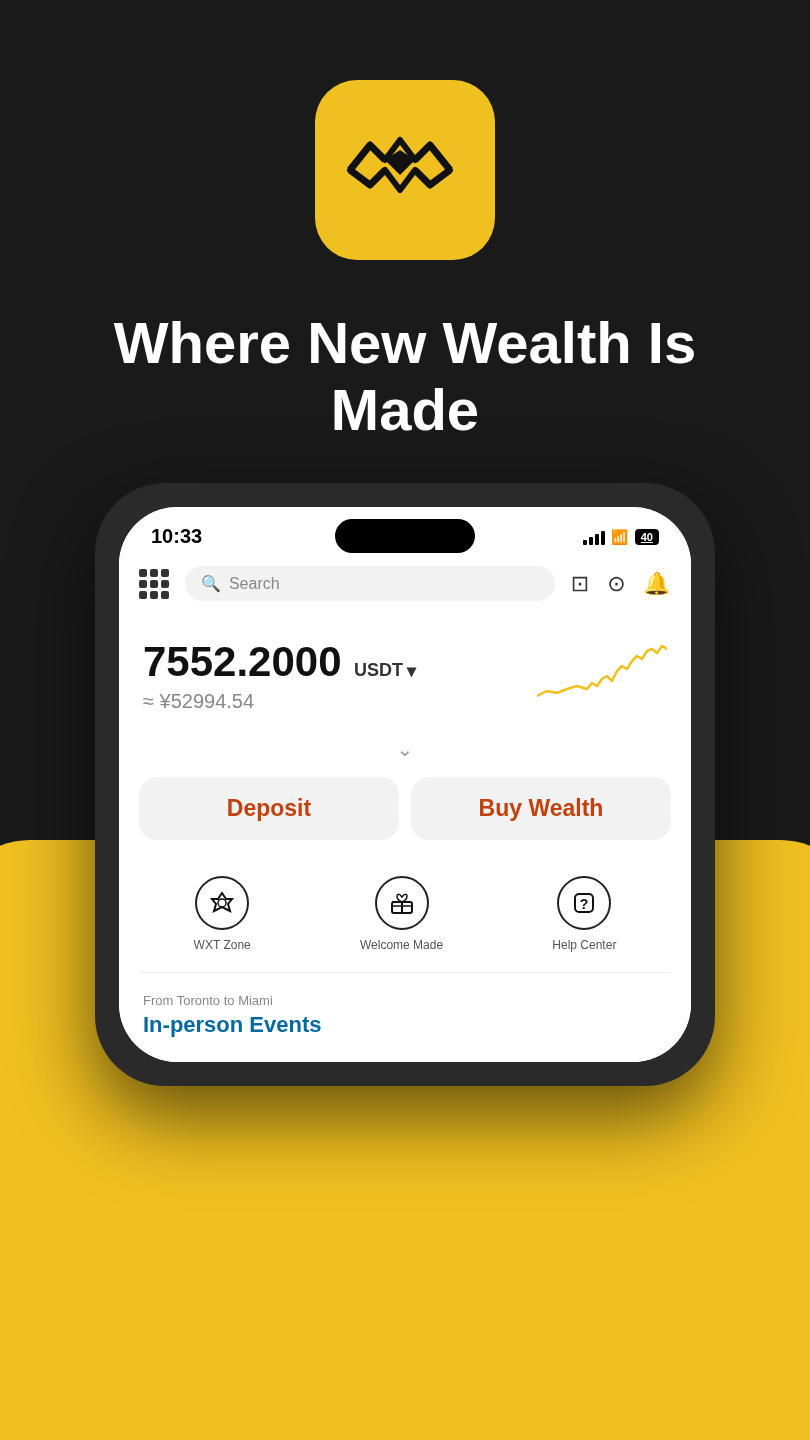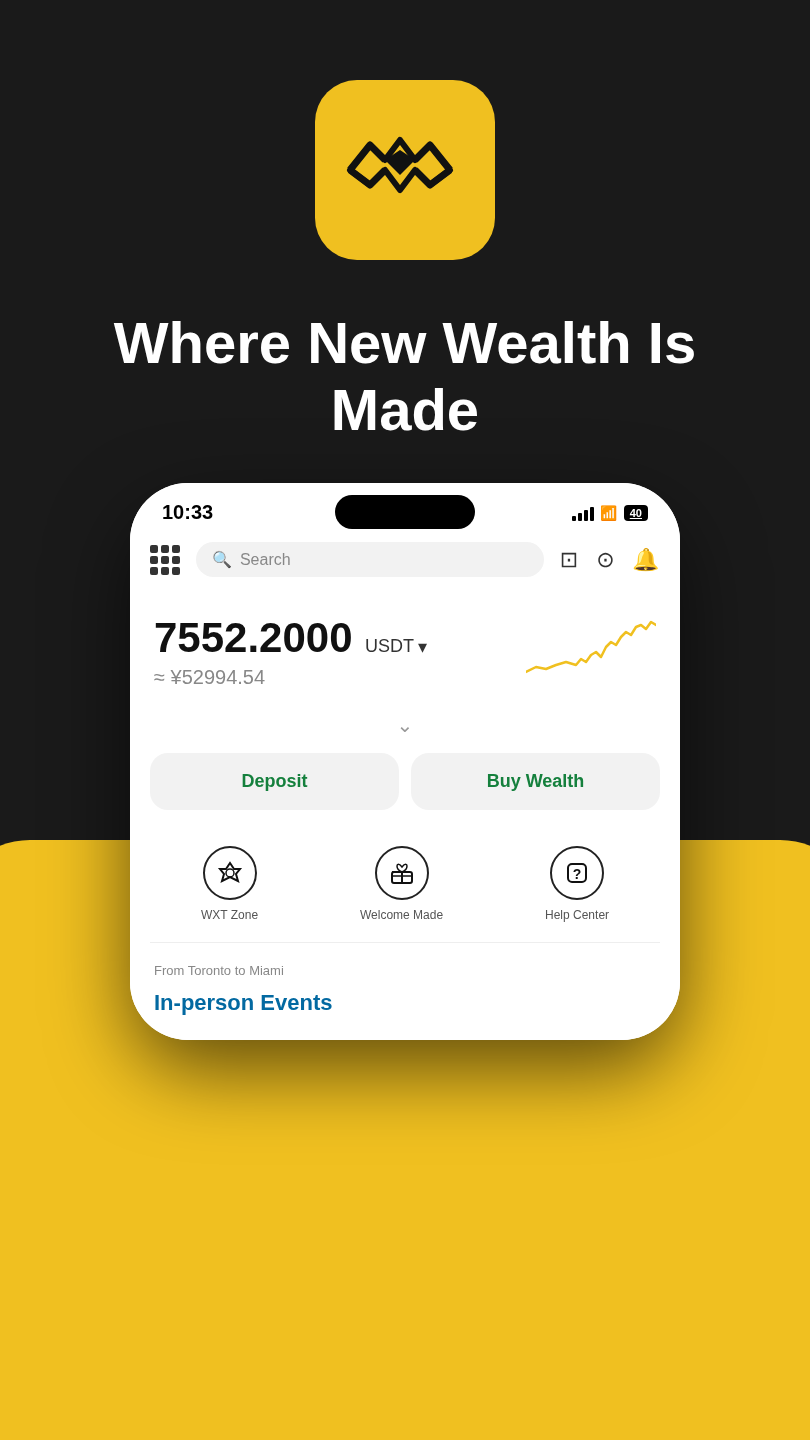--- a/index.html
+++ b/index.html
@@ -65,24 +65,24 @@
     
     .phone-wrapper {
       position: relative;
       z-index: 3;
       display: flex;
       justify-content: center;
       margin-top: -20px;
     }
 
     .phone-outer {
-      width: 550px;
+      width: 620px;
       background: #2a2a2a;
       border-radius: 70px;
-      padding: 0;
+      padding: 24px;
       box-shadow: 0 30px 80px rgba(0,0,0,0.6);
       position: relative;
     }
 
     .phone-inner {
       background: #ffffff;
       border-radius: 58px;
       overflow: hidden;
       position: relative;
     }
@@ -242,21 +242,21 @@
       font-weight: 800;
       color: #111;
       line-height: 1.1;
     }
 
     .balance-currency {
       display: inline-flex;
       align-items: center;
       gap: 4px;
       font-size: 18px;
-      font-weight: 400;
+      font-weight: 700;
       color: #333;
       margin-left: 8px;
     }
 
     .balance-fiat {
       font-size: 20px;
       color: #888;
       margin-top: 4px;
     }
 
@@ -285,23 +285,23 @@
       padding: 0 20px 20px;
       background: #fff;
     }
 
     .action-btn {
       flex: 1;
       background: #f2f2f2;
       border: none;
       border-radius: 18px;
       padding: 18px 10px;
-      font-size: 18px;
+      font-size: 23px;
       font-weight: 600;
-      color: #15803d;
+      color: #c2410c;
       cursor: pointer;
       text-align: center;
     }
 
     
     .features-row {
       display: flex;
       justify-content: space-around;
       padding: 16px 20px 20px;
       background: #fff;
@@ -340,21 +340,21 @@
 
     
     .events-section {
       padding: 20px 24px 24px;
       background: #fff;
     }
 
     .events-subtitle {
       font-size: 13px;
       color: #888;
-      margin-bottom: 12px;
+      margin-bottom: 4px;
     }
 
     .events-title {
       font-size: 22px;
       font-weight: 800;
       color: #0369a1;
     }
   </style>
 </head>
 <body>

